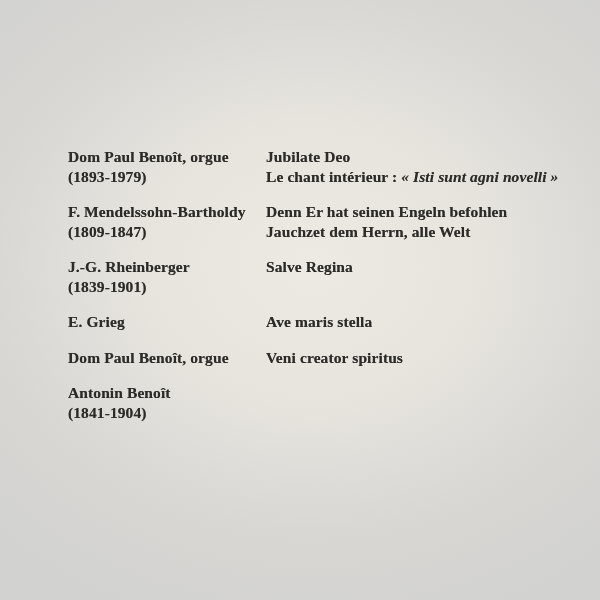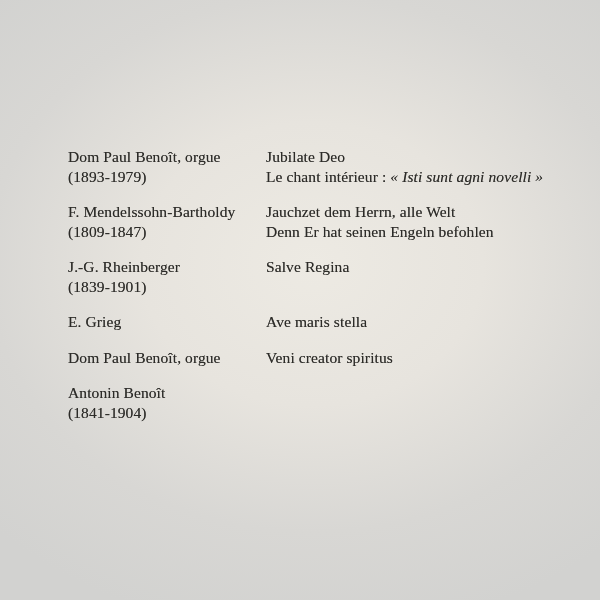--- a/index.html
+++ b/index.html
@@ -20,20 +20,21 @@
     position: absolute;
     left: 68px;
     top: 147px;
     width: 500px;
   }
   .entry {
     display: grid;
     grid-template-columns: 198px 1fr;
     align-items: start;
     margin-bottom: 16px;
+    font-weight: bold;
   }
   .entry.tight {
   }
   .composer-col, .works-col {
     font-size: 15.5px;
     line-height: 19.5px;
     letter-spacing: 0.1px;
     text-shadow: 0 0 0.5px rgba(44,43,40,0.55);
   }
   .line {
@@ -59,22 +60,22 @@
       <div class="line"><span>Le chant intérieur : </span><span class="italic">« Isti sunt agni novelli »</span></div>
     </div>
   </div>
 
   <div class="entry">
     <div class="composer-col">
       <div class="line">F. Mendelssohn-Bartholdy</div>
       <div class="line">(1809-1847)</div>
     </div>
     <div class="works-col">
+      <div class="line">Denn Er hat seinen Engeln befohlen</div>
       <div class="line">Jauchzet dem Herrn, alle Welt</div>
-      <div class="line">Denn Er hat seinen Engeln befohlen</div>
     </div>
   </div>
 
   <div class="entry">
     <div class="composer-col">
       <div class="line">J.-G. Rheinberger</div>
       <div class="line">(1839-1901)</div>
     </div>
     <div class="works-col">
       <div class="line">Salve Regina</div>

